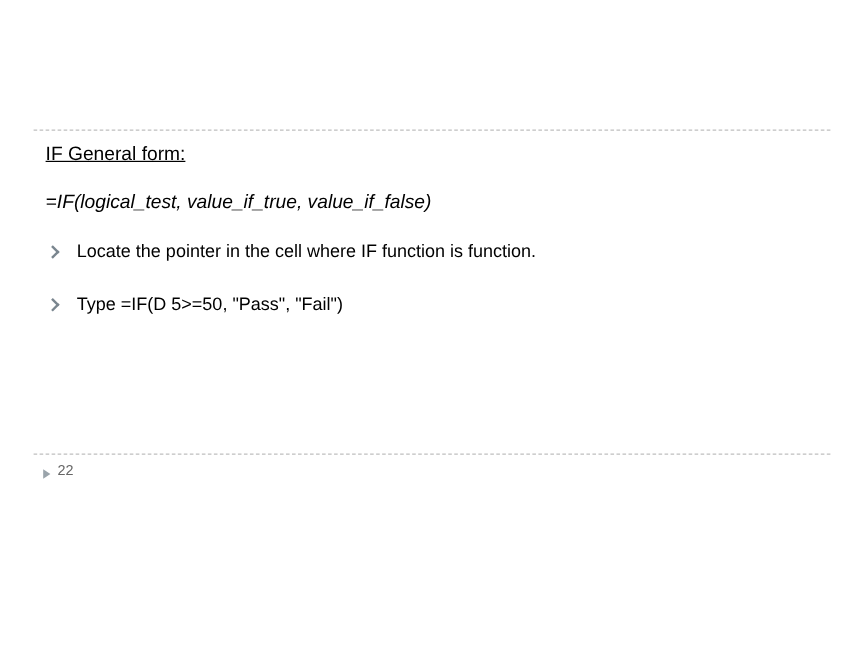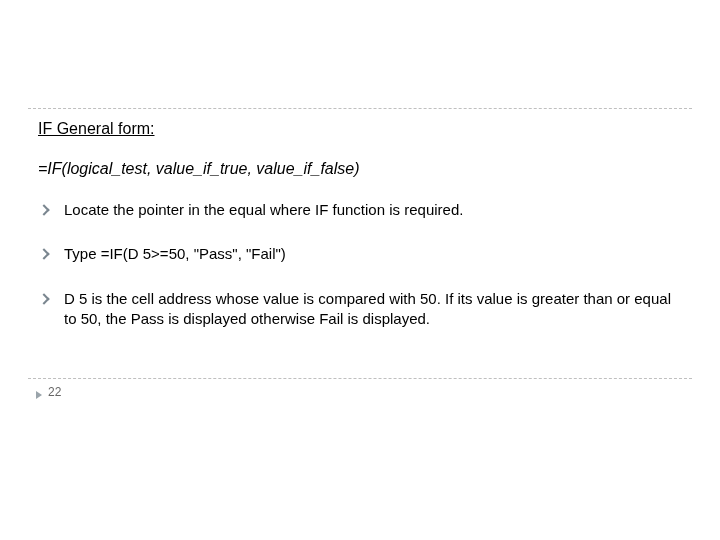--- a/index.html
+++ b/index.html
@@ -93,23 +93,22 @@
 
 <div class="slide">
 
   <div class="hr hr-top"></div>
 
   <div class="content">
     <p class="heading">IF General form:</p>
     <p class="syntax">=IF(logical_test, value_if_true, value_if_false)</p>
 
     <ul class="bullets">
-      <li>Locate the pointer in the equal where IF function is required.</li>
+      <li>Locate the pointer in the cell where IF function is function.</li>
       <li>Type =IF(D 5&gt;=50, "Pass", "Fail")</li>
-      <li>D 5 is the cell address whose value is compared with 50. If its value is greater than or equal to 50, the Pass is displayed otherwise Fail is displayed.</li>
     </ul>
   </div>
 
   <div class="hr hr-bottom"></div>
 
   <div class="footer">
     <span class="tri"></span>
     <span>22</span>
   </div>
 

